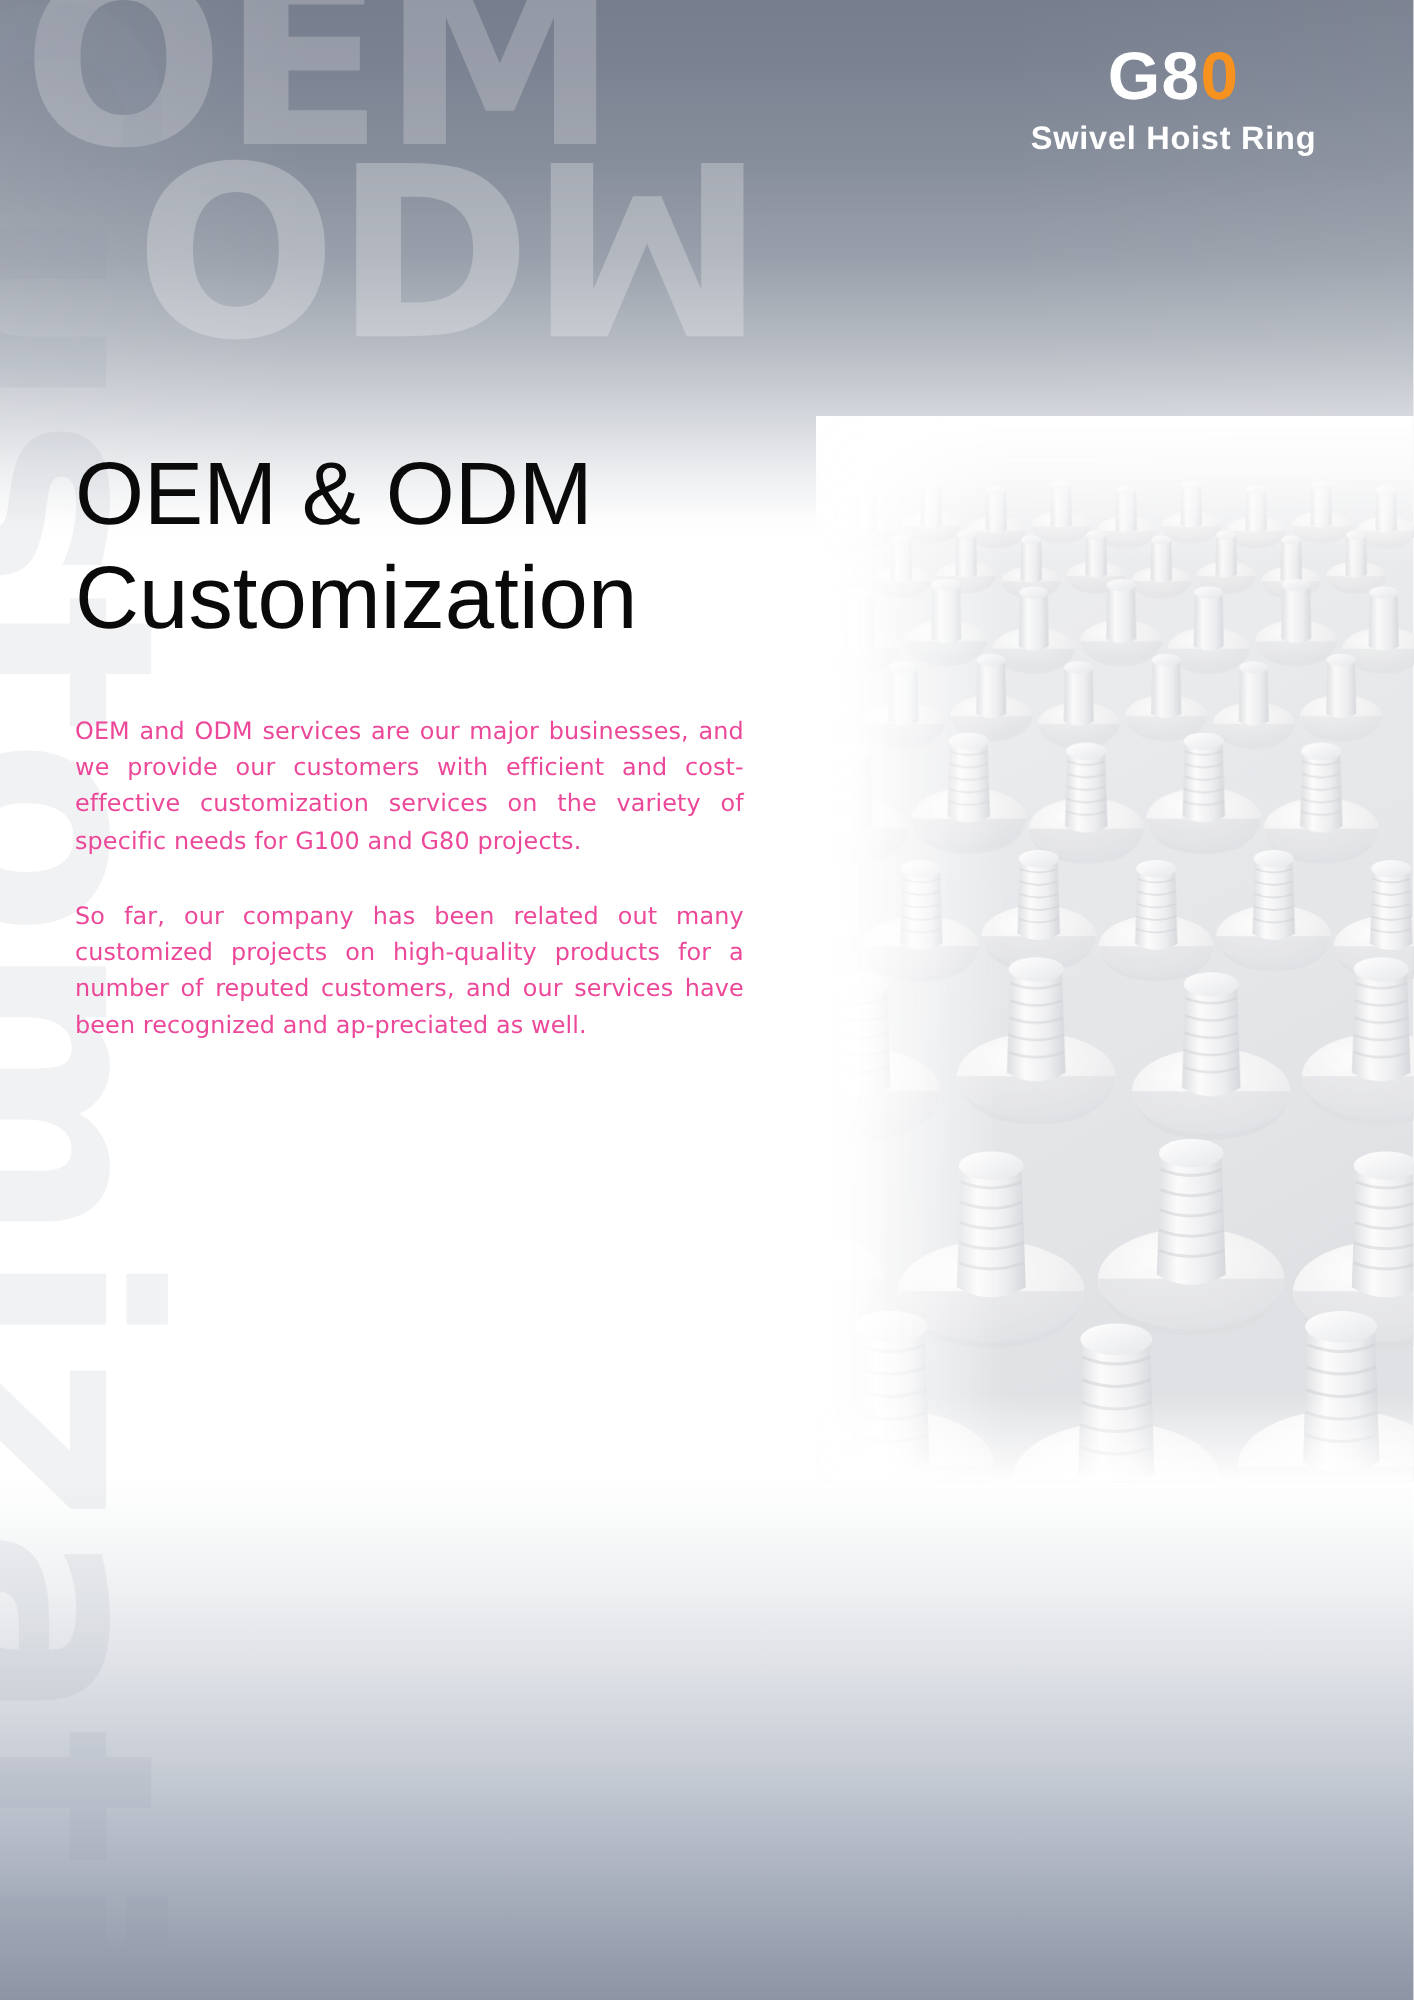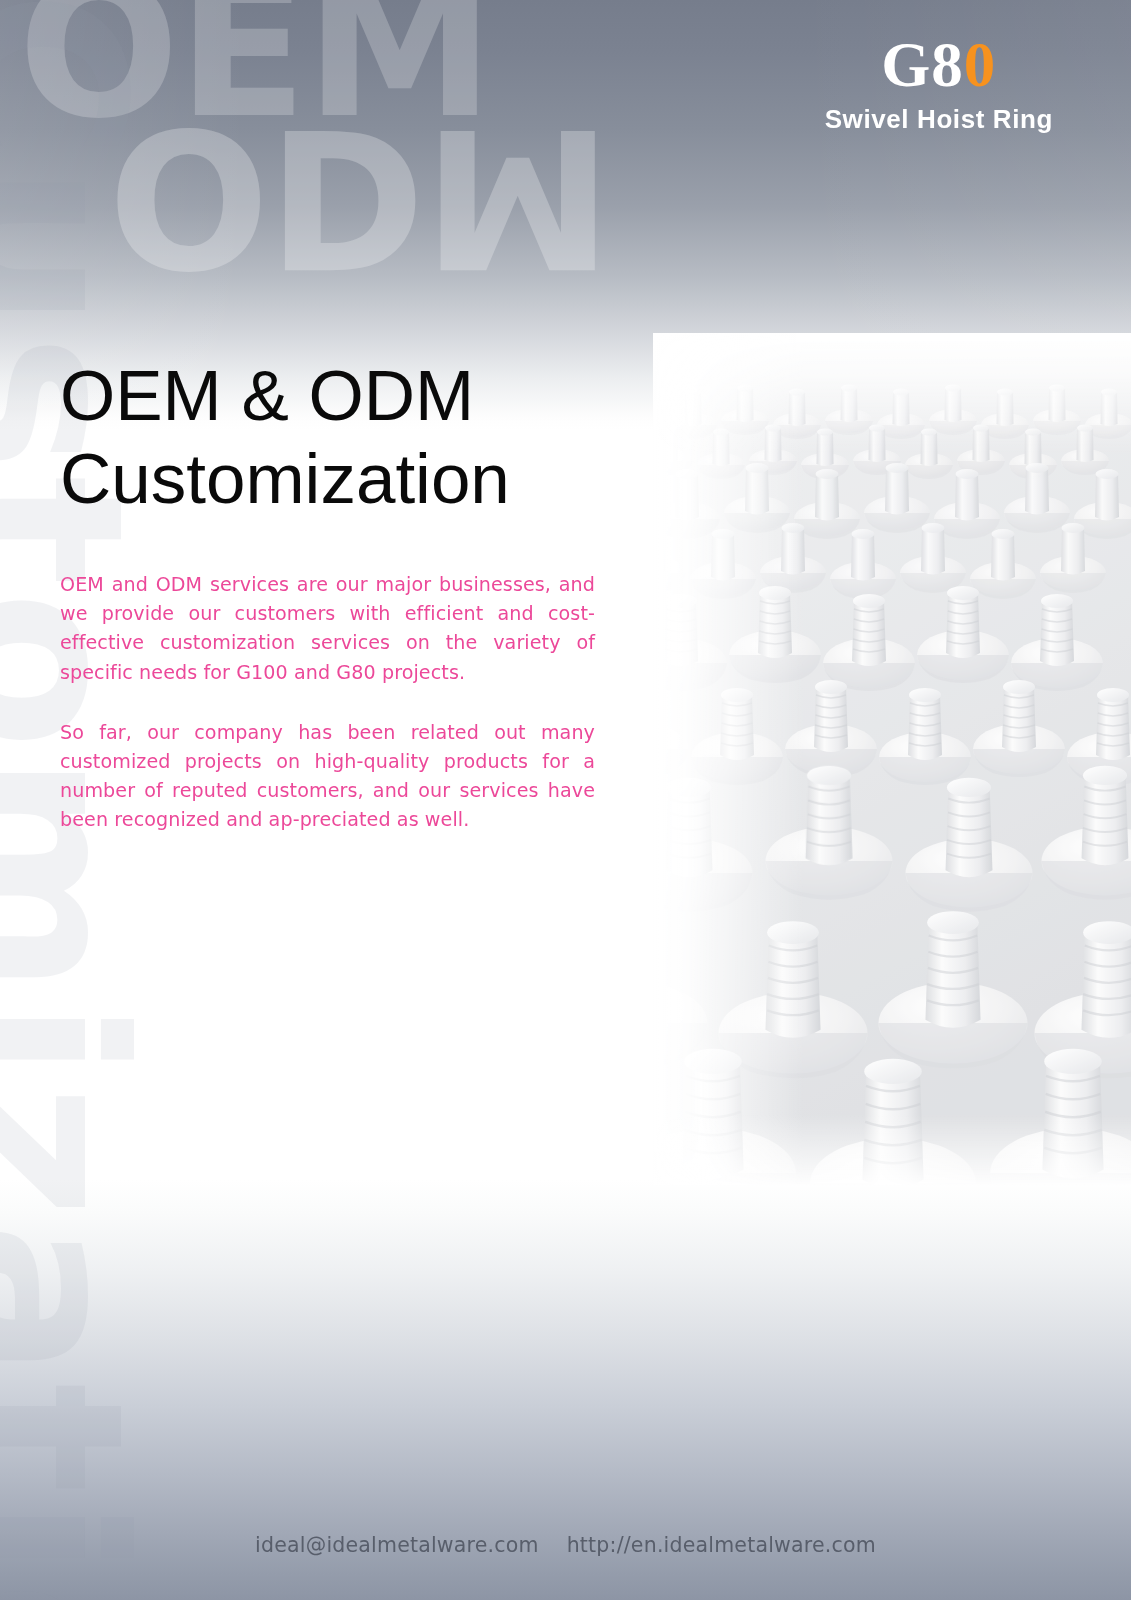--- a/index.html
+++ b/index.html
@@ -164,23 +164,23 @@
   }
 
   
   .logo {
     position: absolute;
     right: 78px;
     top: 34px;
     text-align: center;
   }
   .logo-mark {
-    font-family: Liberation Serif, serif;
+    font-family: Liberation Sans, sans-serif;
     font-weight: 700;
-    font-size: 63px;
+    font-size: 54px;
     line-height: 1;
     letter-spacing: 1px;
     color: #ffffff;
     white-space: nowrap;
   }
   .logo-zero { color: #F7921E; }
   .logo-tag {
     margin-top: 7px;
     font-family: "Liberation Sans", sans-serif;
     font-weight: 700;
@@ -420,17 +420,14 @@
   <h1 class="headline">
     <span class="l1">OEM  &amp;  ODM</span>
     <span class="l2">Customization</span>
   </h1>
 
   <div class="copy">
     <p>OEM and ODM services are our major businesses, and we provide our customers with efficient and cost-effective customization services on the variety of specific needs for G100 and G80 projects.</p>
     <p>So far, our company has been related out many customized projects on high-quality products for a number of reputed customers, and our services have been recognized and ap-preciated as well.</p>
   </div>
 
-  <div class="footer">
-    <span>ideal@idealmetalware.com</span><span class="gap"></span><span>http://en.idealmetalware.com</span>
-  </div>
 
 </div>
 
 </body></html>

